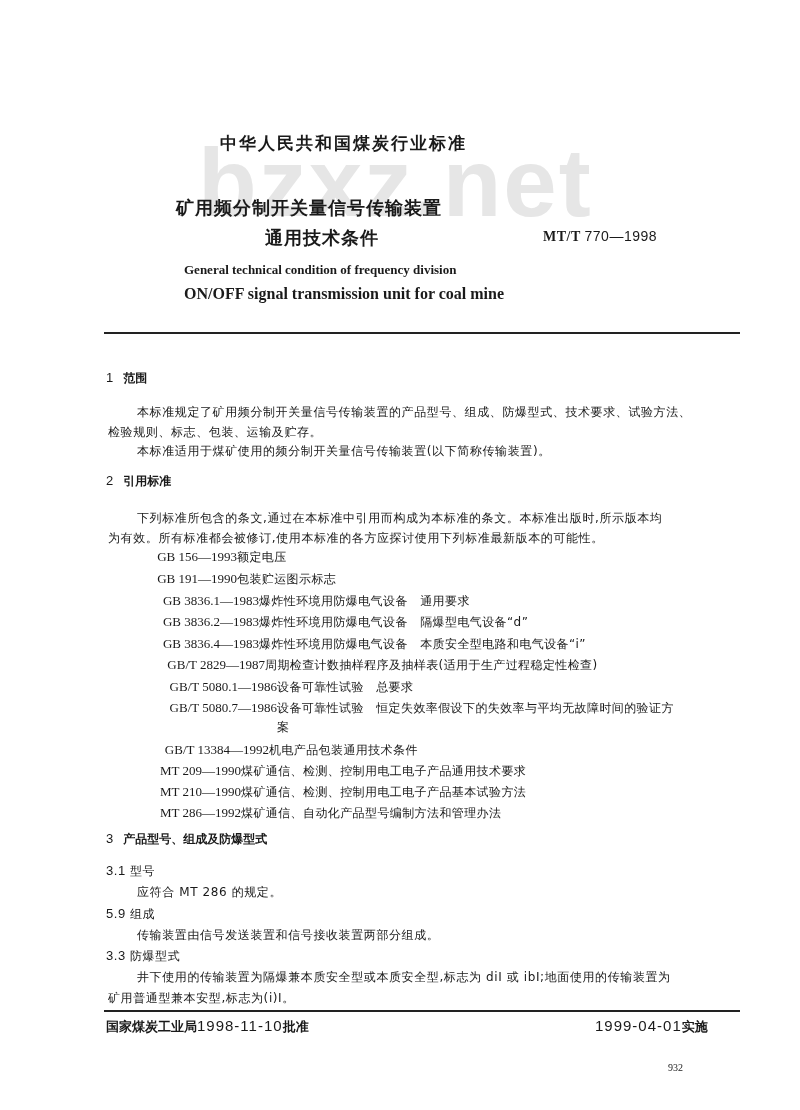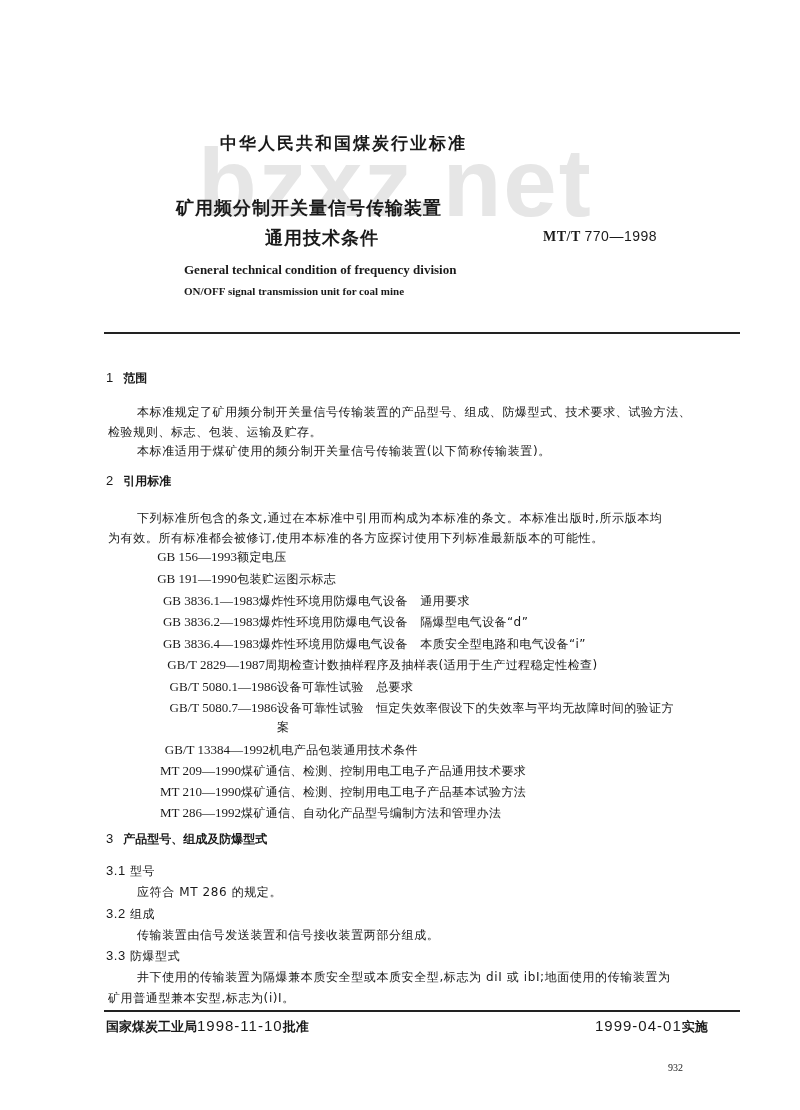--- a/index.html
+++ b/index.html
@@ -12,21 +12,21 @@
     position: absolute; left: 198px; top: 128px; font-family: "Liberation Sans", sans-serif;
     font-weight: bold; font-size: 96px; color: #e6e6e6; letter-spacing: 2px; z-index: 0;
   }
   .z { z-index: 1; }
   .std-cn { left: 200px; top: 132px; font-size: 17px; font-weight: bold; letter-spacing: 2px; margin-left: 20px; }
   .title1 { left: 176px; top: 196px; font-size: 18px; font-weight: bold; letter-spacing: 1px; }
   .title2 { left: 265px; top: 226px; font-size: 18px; font-weight: bold; letter-spacing: 1px; text-align: center; }
   .code { left: 543px; top: 228px; font-size: 14px; font-family: "Liberation Serif", serif; font-weight: bold; letter-spacing: 0.5px; }
   .code .num { font-family: "Liberation Sans", sans-serif; font-weight: normal; margin-top: 12px; }
   .en1 { left: 184px; top: 262px; font-size: 13px; font-family: "Liberation Serif", serif; font-weight: bold; }
-  .en2 { left: 184px; top: 285px; font-size: 11px; font-family: "Liberation Serif", serif; font-weight: bold; }
+  .en2 { left: 184px; top: 285px; font-size: 16px; font-family: "Liberation Serif", serif; font-weight: bold; }
   .rule { position: absolute; left: 104px; width: 636px; height: 2px; background: #222; }
   .h { font-size: 12px; font-weight: bold; }
   .h .n { font-family: "Liberation Sans", sans-serif; font-weight: normal; margin-right: 10px; font-size: 13px; }
   .p { font-size: 12px; letter-spacing: 0.6px; }
   .ref { font-size: 12px; letter-spacing: 0.4px; }
   .ref .c { font-family: "Liberation Serif", serif; font-size: 13px; letter-spacing: 0; display: inline-block; text-align: right; }
   .sub .n { font-family: "Liberation Sans", sans-serif; font-size: 13px; margin-right: 4px; }
   .foot-l { left: 106px; top: 1017px; font-size: 13px; font-weight: bold; }
   .foot-l .d, .foot-r .d { font-family: "Liberation Sans", sans-serif; font-weight: normal; font-size: 15px; letter-spacing: 1px; }
   .foot-r { left: 595px; top: 1017px; font-size: 13px; font-weight: bold; }
@@ -76,21 +76,21 @@
 <div class="abs ref" style="left:137px; top:784px"><span class="c" style="width:104px">MT 210—1990</span><span>煤矿通信、检测、控制用电工电子产品基本试验方法</span></div>
 <div class="abs ref" style="left:137px; top:805px"><span class="c" style="width:104px">MT 286—1992</span><span>煤矿通信、自动化产品型号编制方法和管理办法</span></div>
 
 <div class="abs h" style="left:106px; top:831px">
   <span class="n">3</span><span>产品型号、组成及防爆型式</span>
 </div>
 
 <div class="abs p sub" style="left:106px; top:863px"><span class="n">3.1</span><span>型号</span></div>
 <div class="abs p" style="left:137px; top:884px">应符合 MT 286 的规定。</div>
 
-<div class="abs p sub" style="left:106px; top:906px"><span class="n">3.2</span><span>组成</span></div>
+<div class="abs p sub" style="left:106px; top:906px"><span class="n">5.9</span><span>组成</span></div>
 <div class="abs p" style="left:137px; top:927px">传输装置由信号发送装置和信号接收装置两部分组成。</div>
 
 <div class="abs p sub" style="left:106px; top:948px"><span class="n">3.3</span><span>防爆型式</span></div>
 <div class="abs p" style="left:137px; top:969px">井下使用的传输装置为隔爆兼本质安全型或本质安全型,标志为 diI 或 ibI;地面使用的传输装置为</div>
 <div class="abs p" style="left:108px; top:990px">矿用普通型兼本安型,标志为(i)I。</div>
 
 <div class="rule" style="top:1010px"></div>
 
 <div class="abs foot-l">
   <span>国家煤炭工业局</span><span class="d">1998-11-10</span><span>批准</span>

